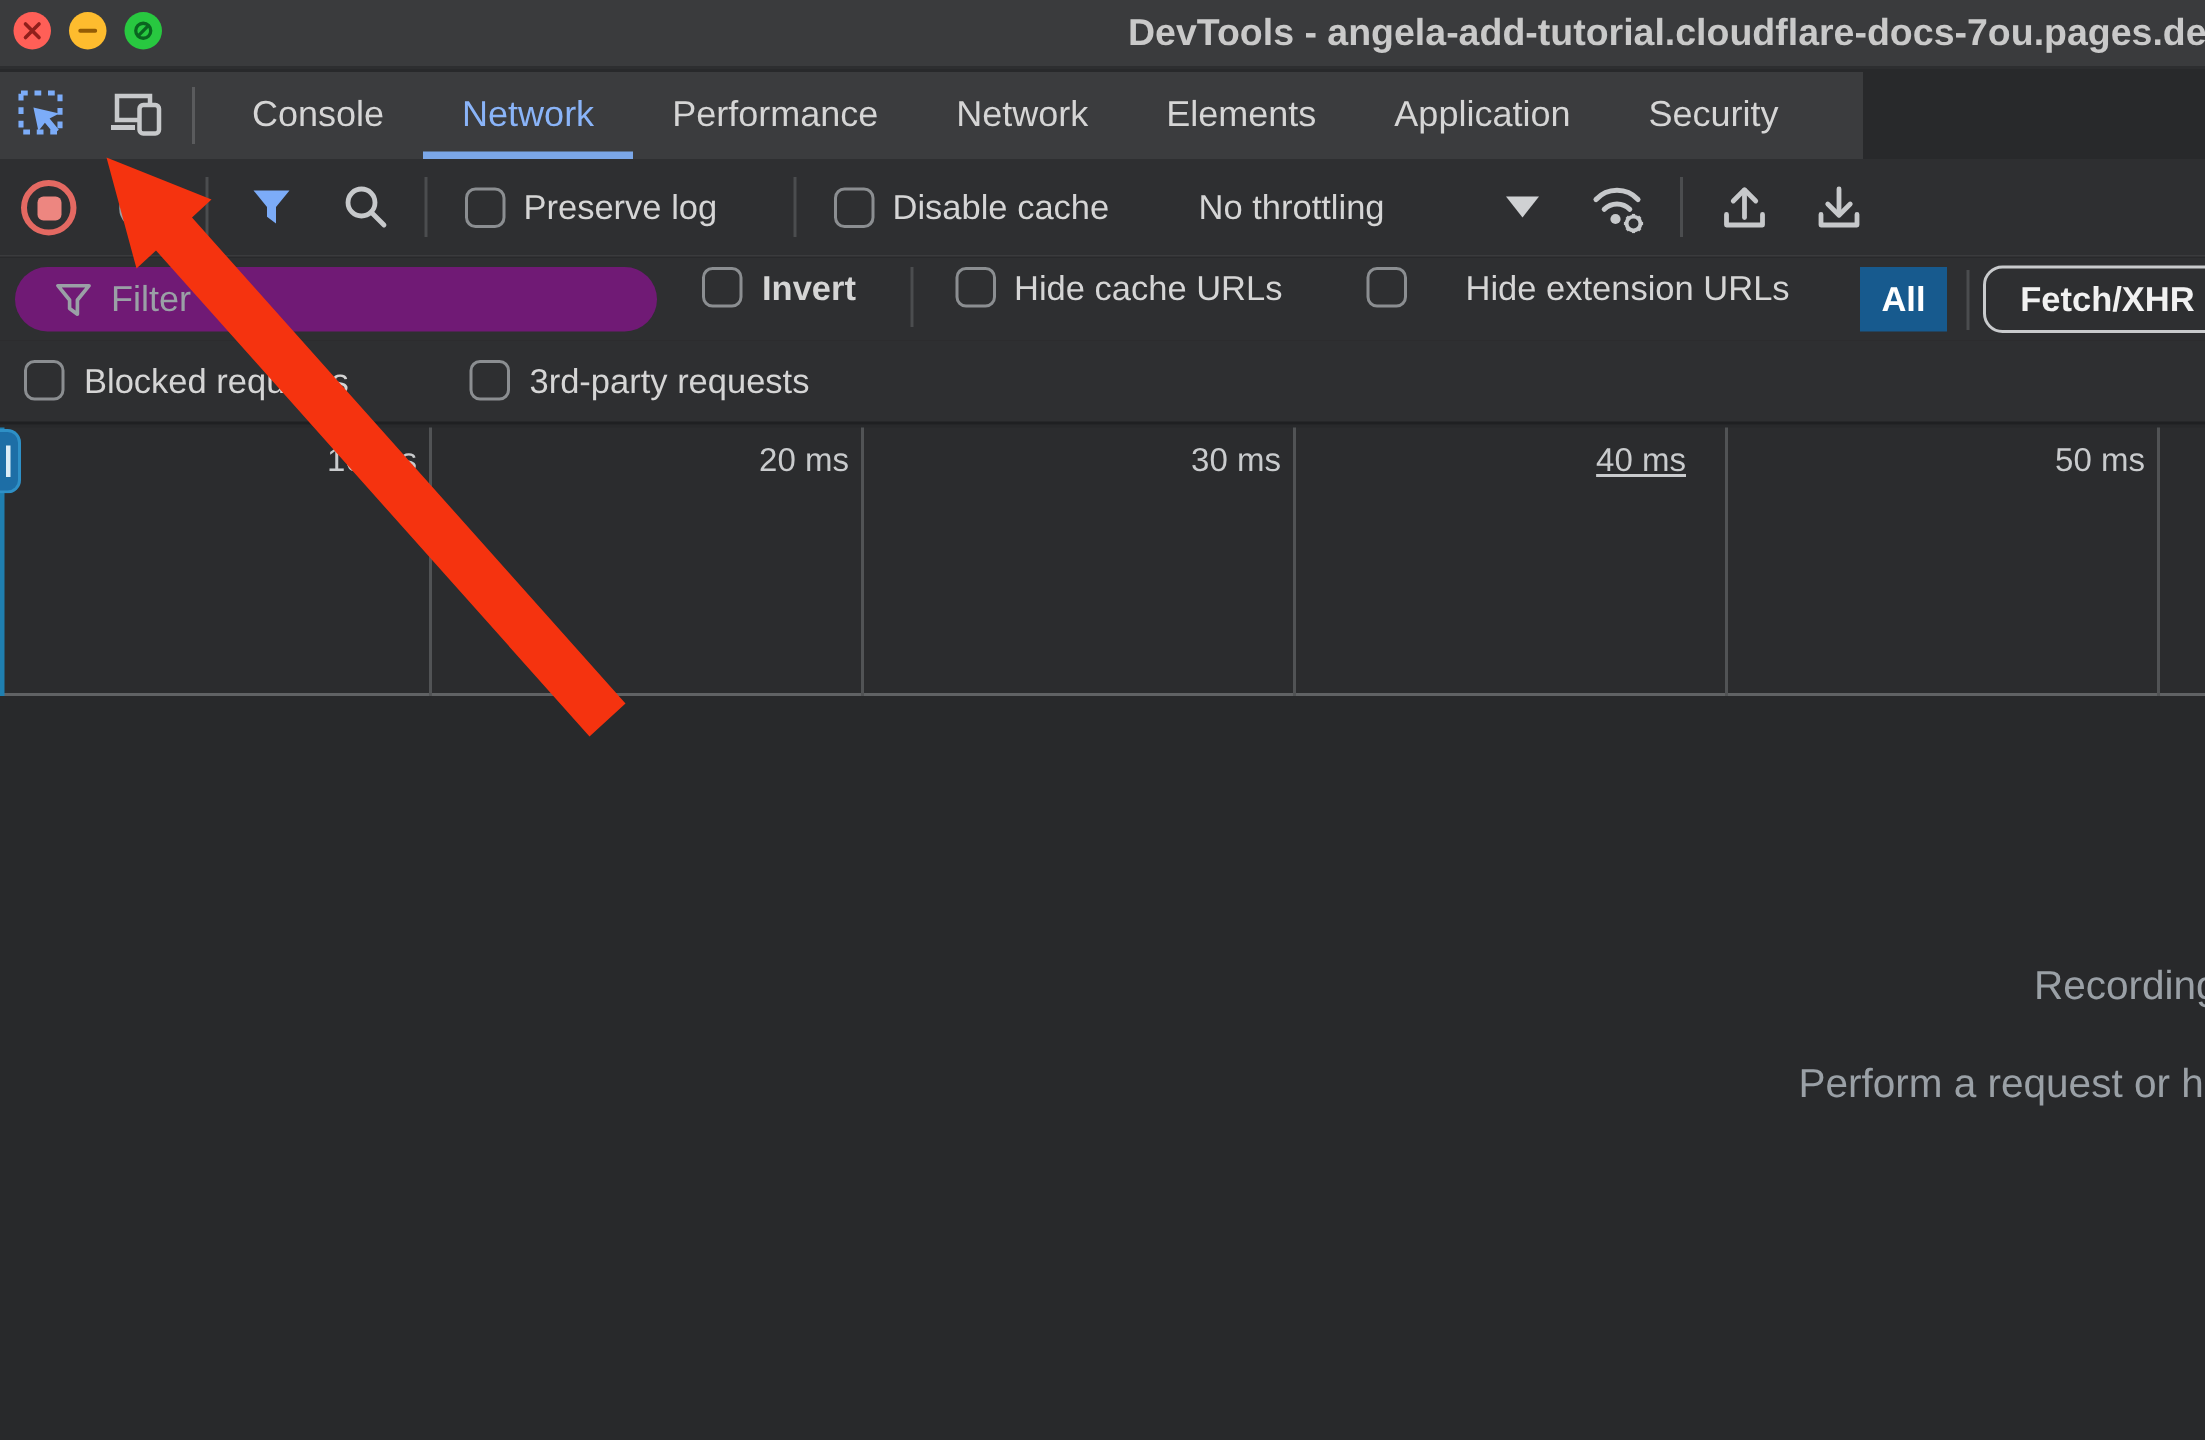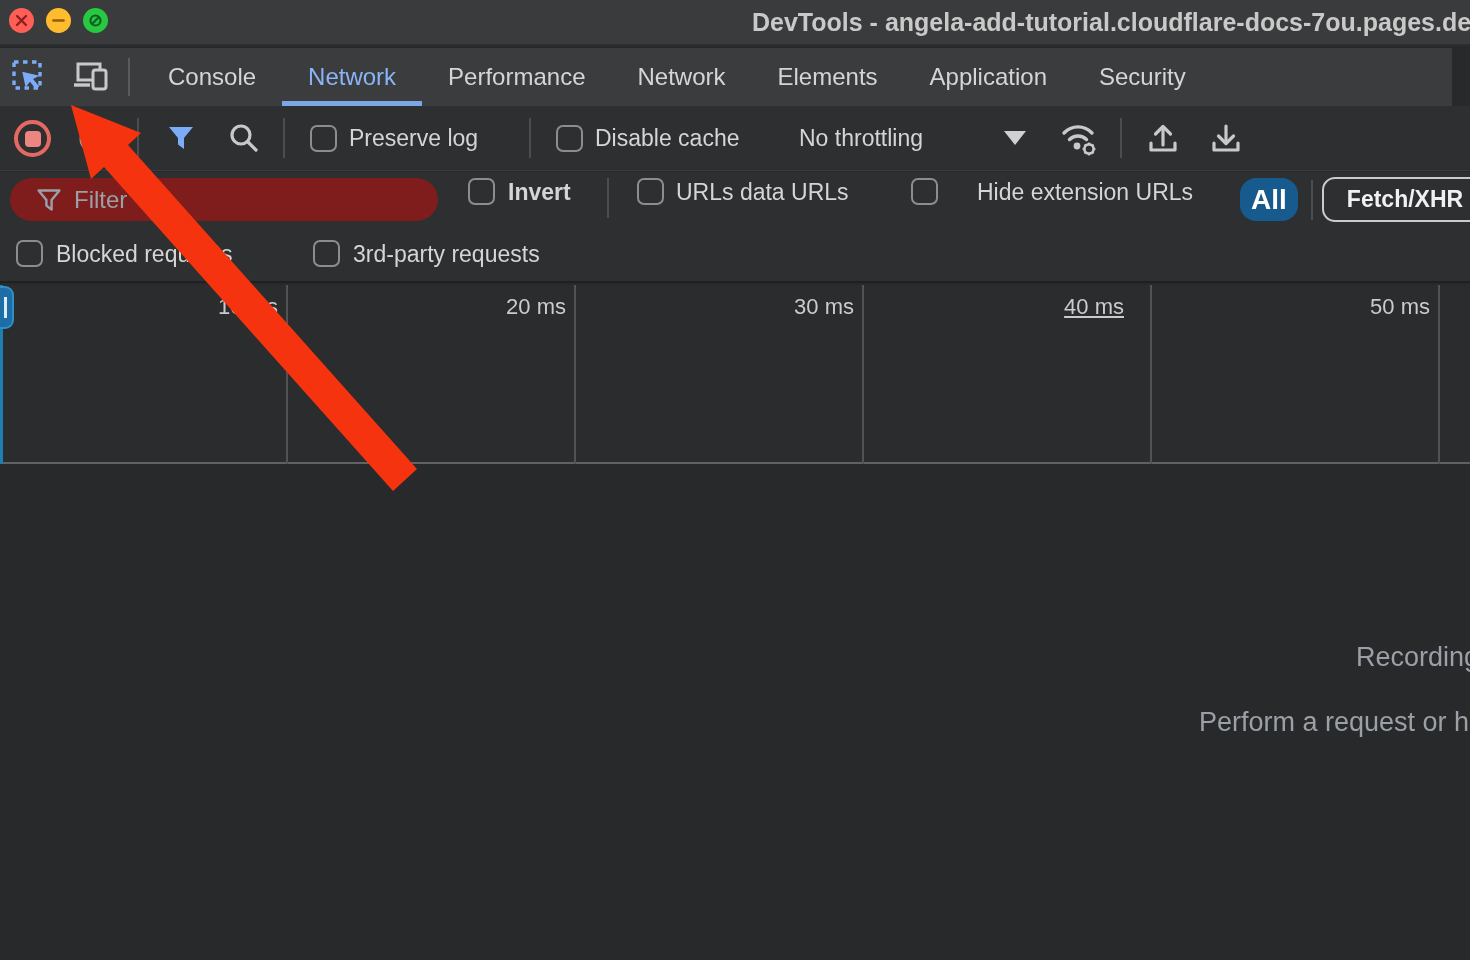--- a/index.html
+++ b/index.html
@@ -11,21 +11,21 @@
   
   #titlebar { left:0; top:0; width:1470px; height:46px; background:#3a3b3d;
     border-bottom:2px solid #2d2e30; }
   .traffic { width:25px; height:25px; border-radius:50%; top:8px;
     display:flex; align-items:center; justify-content:center; }
   .traffic svg { display:block; }
   #win-title { left:752px; top:8px; font-size:25px; font-weight:bold; color:#c9c9c9;
     white-space:nowrap; }
 
   
-  #tabbar { left:0; top:48px; width:1452px; height:58px; background:#3b3c3e;
+  #tabbar { left:0; top:48px; width:1242px; height:58px; background:#3b3c3e;
     display:flex; align-items:stretch; }
   .iconbtn { width:46px; height:58px; display:flex; align-items:center; justify-content:center; }
   .vdiv-tab { width:2px; height:38px; background:#5a5b5d; margin:10px 0 0 0; }
   #tabs { display:flex; margin-left:12px; }
   .tab { padding:0 26px; display:flex; align-items:center; font-size:24px; color:#d5d5d5;
     white-space:nowrap; }
   .tab.selected { color:#8ab4f8; box-shadow: inset 0 -5px 0 #7ba7e8; }
 
   
   #toolbar { left:0; top:106px; width:1470px; height:65px; background:#2e2f31;
@@ -37,25 +37,25 @@
 
   #record-btn { left:14px; top:120px; width:37px; height:37px; border:4px solid #e46962;
     border-radius:50%; display:flex; align-items:center; justify-content:center; }
   #record-btn .stop { width:16px; height:16px; background:#ed8680; border-radius:4px; }
   #clear-btn { left:78px; top:124px; }
   #dropdown-arrow { width:0; height:0; border-left:11px solid transparent;
     border-right:11px solid transparent; border-top:14px solid #cfd1d3; }
 
   
   #filterrow { left:0; top:172px; width:1470px; height:55px; background:#2e2f31; }
-  #filter-input { left:10px; top:178px; width:428px; height:43px; background:#7f1d1d;
+  #filter-input { left:10px; top:178px; width:428px; height:43px; background:#701a75;
     border-radius:22px; display:flex; align-items:center; color:#9aa0a6; }
   #filter-input .ph { font-size:24px; color:#9aa0a6; margin-left:12px; }
   .pill-all { left:1240px; top:178px; width:58px; height:43px; background:#175a8e;
-    border-radius:16px; color:#ffffff; font-size:28px; font-weight:bold;
+    border-radius:0; color:#ffffff; font-size:23px; font-weight:bold;
     display:flex; align-items:center; justify-content:center; }
   .pill-fetch { left:1322px; top:177px; width:166px; height:45px; border:2.5px solid #c9cbcd;
     border-radius:13px; color:#f1f1f1; font-size:23px; font-weight:bold;
     display:flex; align-items:center; justify-content:center; }
 
   
   #filterrow2 { left:0; top:227px; width:1470px; height:56px; background:#2e2f31;
     border-bottom:2px solid #1f2022; }
 
   
@@ -217,21 +217,21 @@
     </svg>
     <span class="ph">Filter</span>
   </div>
 
   <div class="checkbox abs" style="left:468px; top:178px;"></div>
   <div class="cb-label abs" style="left:508px; top:179px;font-weight:bold;">Invert</div>
 
   <div class="vdiv abs" style="left:607px; top:178px; height:40px;"></div>
 
   <div class="checkbox abs" style="left:637px; top:178px;"></div>
-  <div class="cb-label abs" style="left:676px; top:179px;">URLs data URLs</div>
+  <div class="cb-label abs" style="left:676px; top:179px;">Hide cache URLs</div>
 
   <div class="checkbox abs" style="left:911px; top:178px;"></div>
   <div class="cb-label abs" style="left:950px; top:179px;margin-left:27px;">Hide extension URLs</div>
 
   <div class="pill-all abs">All</div>
 
   <div class="vdiv abs" style="left:1311px; top:180px; height:40px;"></div>
 
   <div class="pill-fetch abs">Fetch/XHR</div>
 

